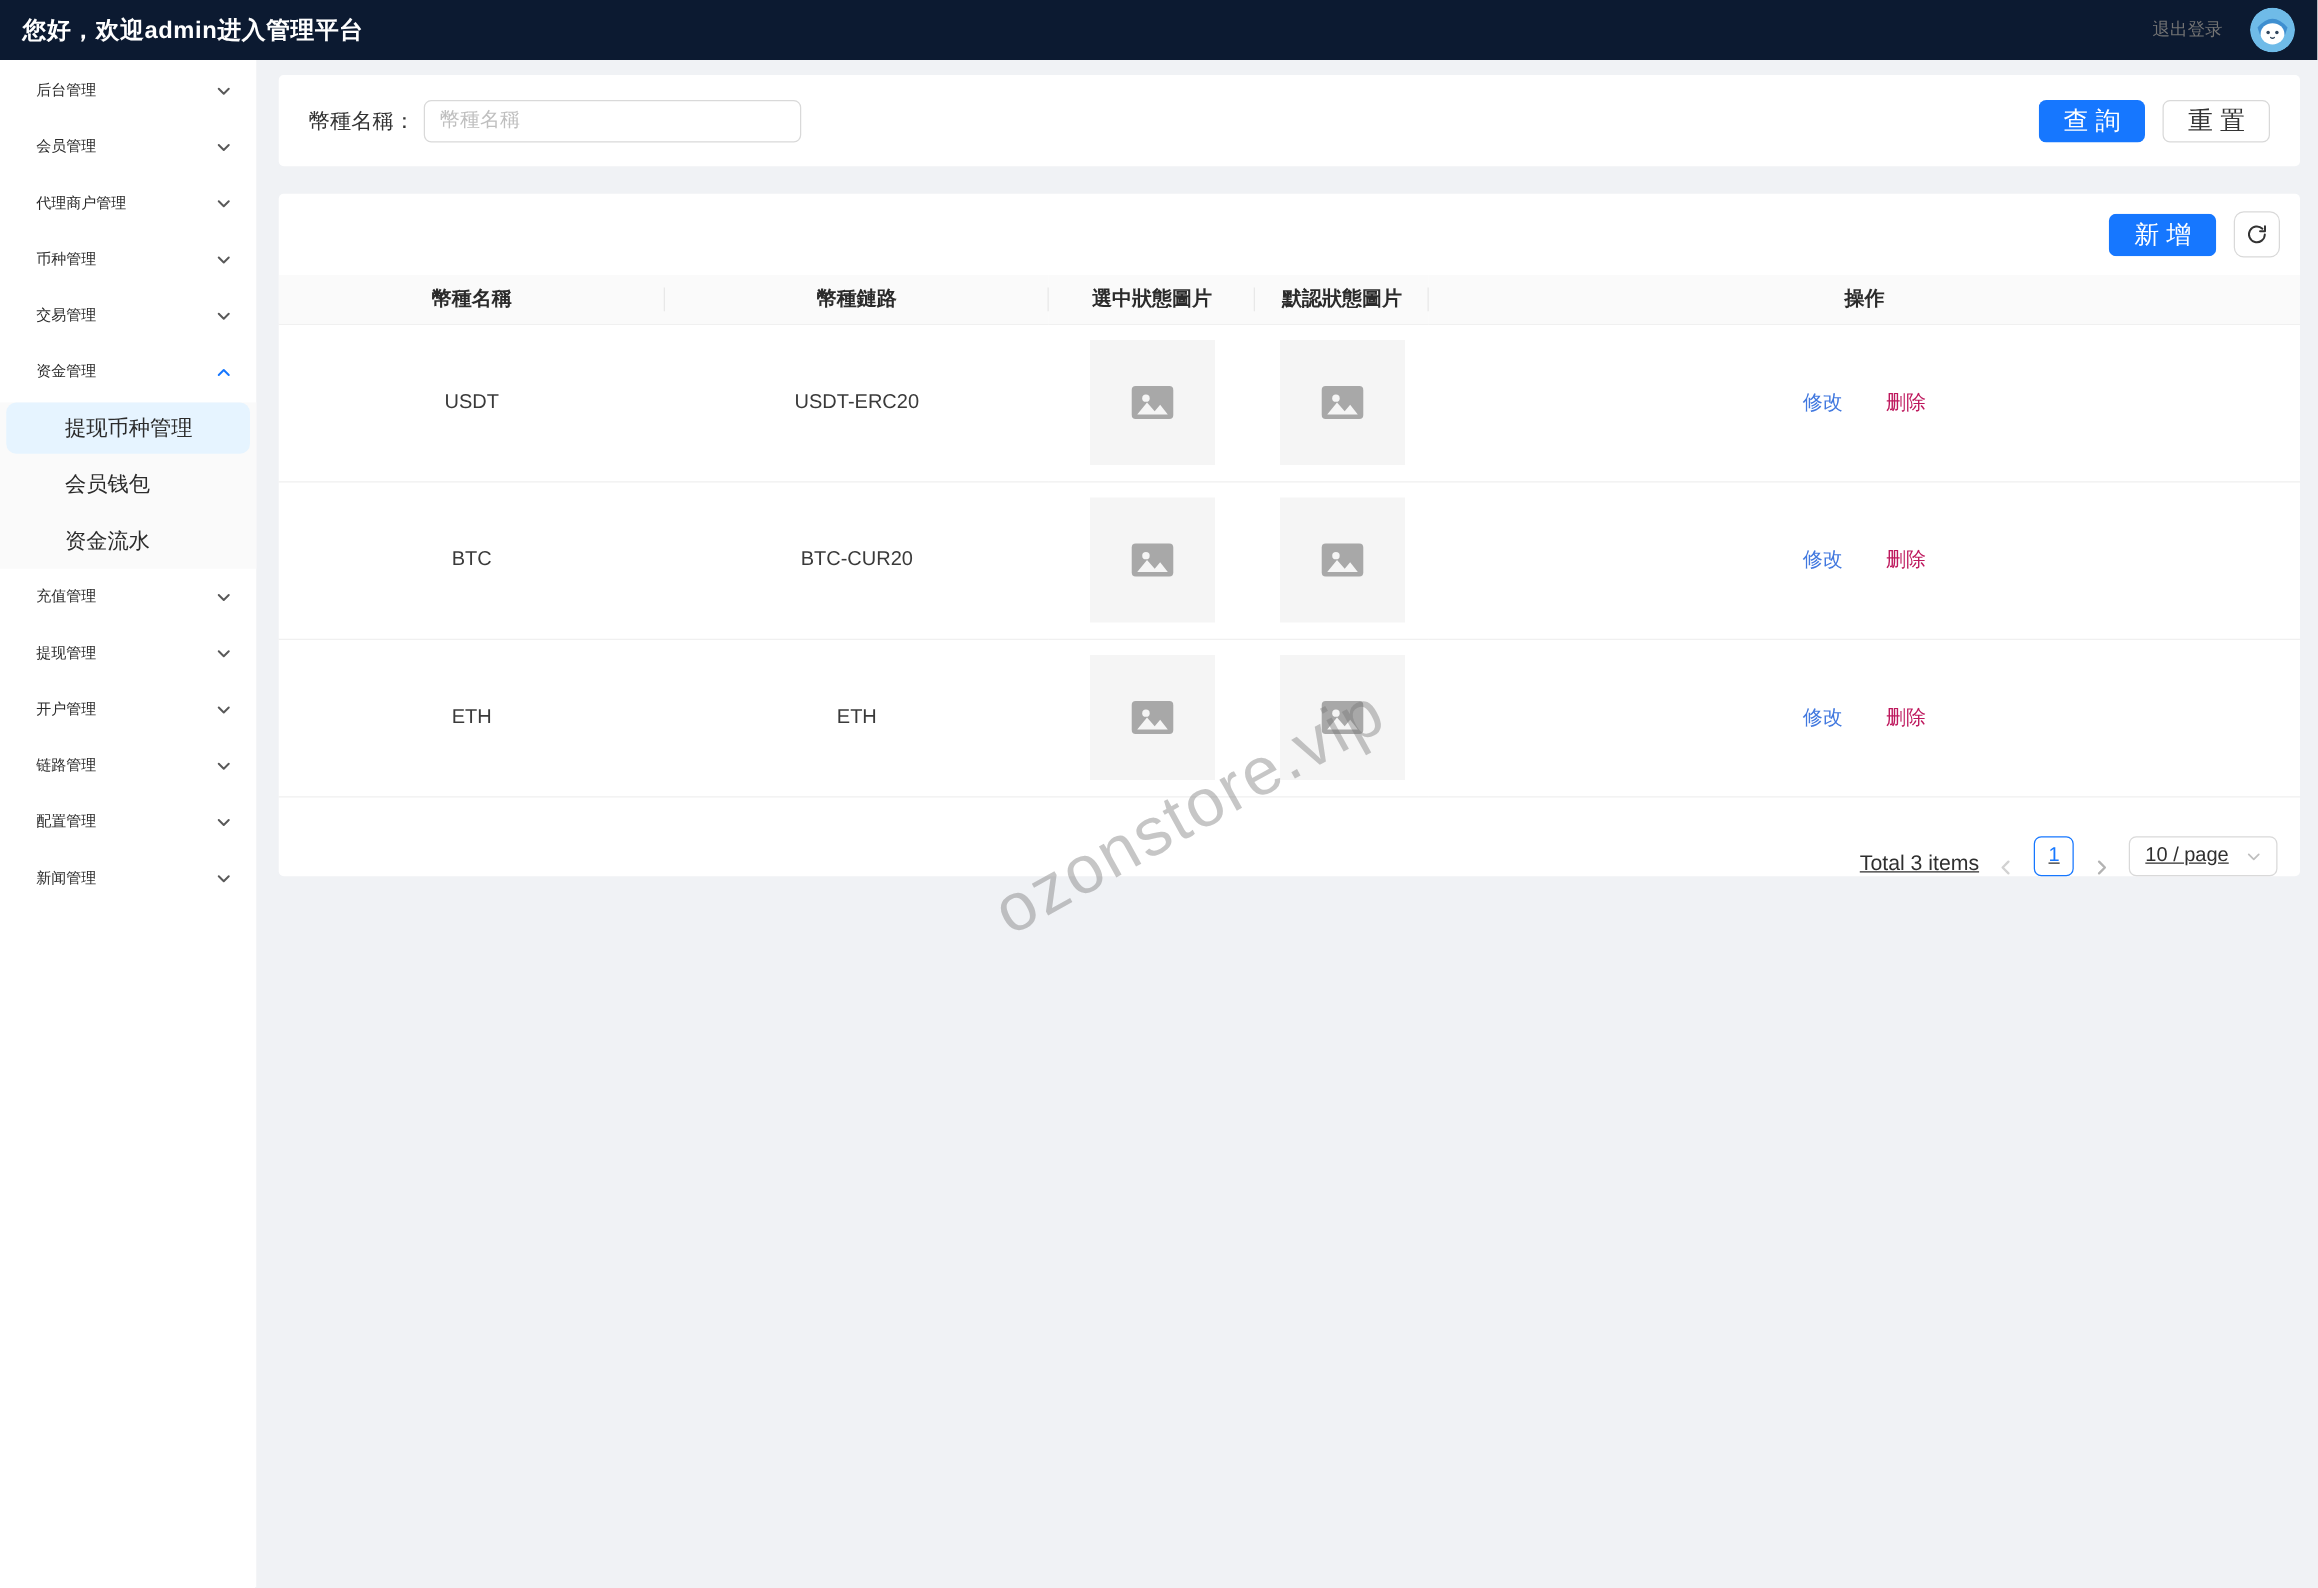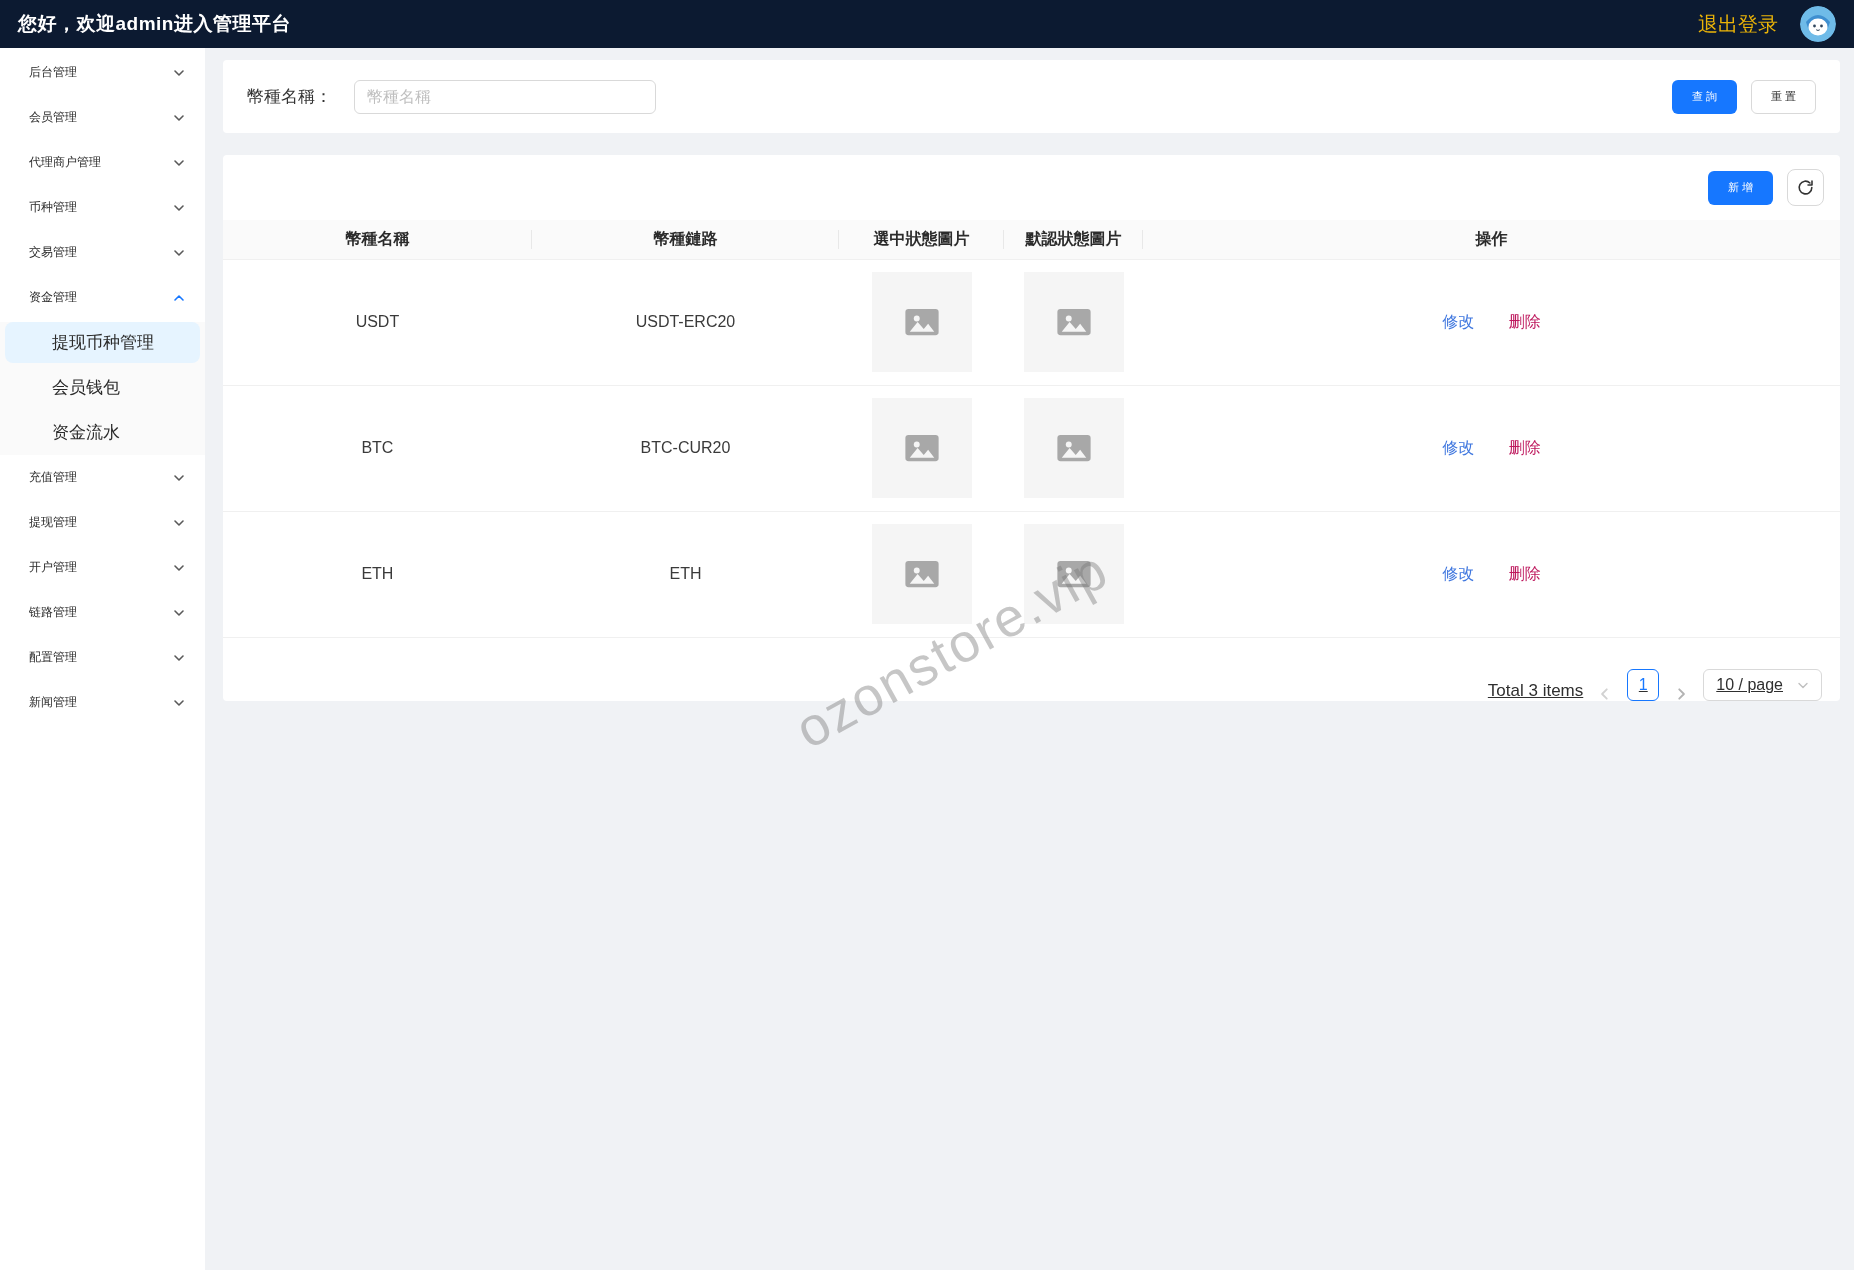--- a/index.html
+++ b/index.html
@@ -11,21 +11,21 @@
     overflow:hidden;
     color:#2b2b2b;
   }
   
   .navbar {
     height:48px; background:#0c1a31; display:flex; align-items:center;
     justify-content:space-between; padding:0 18px;
   }
   .navbar-title { color:#fff; font-size:19px; font-weight:bold; letter-spacing:0.5px; }
   .navbar-right { display:flex; align-items:center; gap:22px; }
-  .logout { color:#eab308; font-size:20px; cursor:pointer; }
+  .logout { color:#737373; font-size:14px; cursor:pointer; }
   .avatar { width:36px; height:36px; border-radius:50%; overflow:hidden; cursor:pointer; flex:0 0 auto; }
   
   .layout { display:flex; height:1222px; }
   .sidebar { width:205px; background:#fff; padding-top:2px; flex:0 0 auto; }
   .menu-item {
     height:45px; display:flex; align-items:center; justify-content:space-between;
     padding:0 20px 0 29px; font-size:12px; color:#2b2b2b; cursor:pointer;
   }
   .menu-item .chev { display:flex; align-items:center; }
   .menu-sub { background:#fafafa; }
@@ -37,29 +37,29 @@
     height:41px; margin:2px 5px; border-radius:8px; background:#e6f4ff; padding-left:47px;
   }
   
   .main { flex:1; padding:12px 14px 0 18px; display:flex; flex-direction:column; }
   .card { background:#fff; border-radius:4px; }
   .search-card {
     height:73px; padding:0 24px; display:flex; align-items:center;
     justify-content:space-between; margin-bottom:22px;
   }
   .search-left { display:flex; align-items:center; }
-  .search-label { font-size:17px; color:#333; margin-right:22px; }
+  .search-label { font-size:17px; color:#333; margin-right:7px; }
   .search-input {
     width:302px; height:34px; border:1px solid #d9d9d9; border-radius:6px;
     padding:0 12px; font-size:16px; color:#333; outline:none;
     font-family:inherit;
   }
   .search-input::placeholder { color:#bfbfbf; }
   .btn {
-    height:34px; padding:0 19px; border-radius:6px; font-size:11px; cursor:pointer;
+    height:34px; padding:0 19px; border-radius:6px; font-size:20px; cursor:pointer;
     display:inline-flex; align-items:center; justify-content:center; border:1px solid transparent;
     font-family:inherit; white-space:nowrap;
   }
   .btn-primary { background:#1677ff; color:#fff; }
   .btn-default { background:#fff; color:#333; border-color:#d9d9d9; }
   .btn-group { display:flex; gap:14px; }
   
   .table-card { padding-top:14px; flex:0 0 auto; }
   .toolbar { display:flex; justify-content:flex-end; align-items:center; gap:14px; padding:0 16px 14px; }
   .icon-btn {

